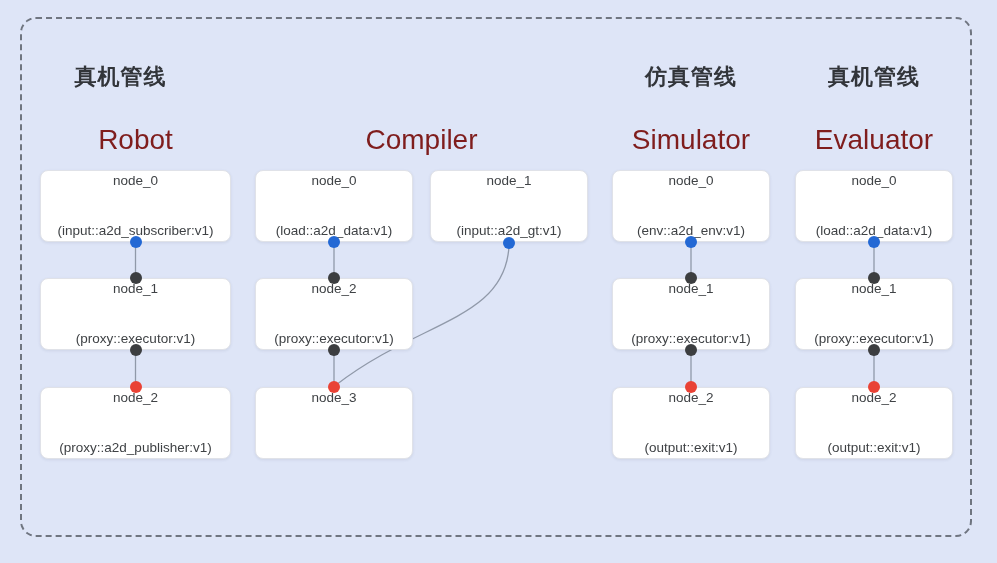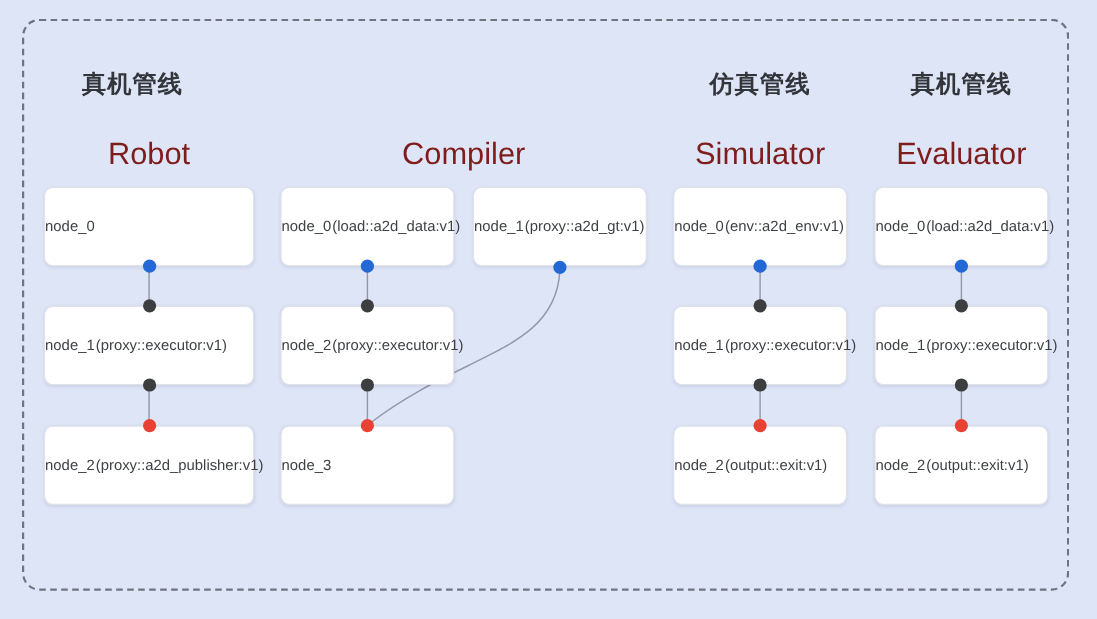--- a/index.html
+++ b/index.html
@@ -17,21 +17,21 @@
     position:absolute; text-align:center; font-size:22px; font-weight:bold;
     color:#32353a; letter-spacing:1px;
   }
   .pipe-sub {
     position:absolute; text-align:center; font-size:28px; color:#7f1d1d;
   }
   .node {
     position:absolute; box-sizing:border-box; z-index:2;
     background:#ffffff; border:1px solid #e0e2e8; border-radius:8px;
     box-shadow:0 1px 3px rgba(60,70,100,0.10);
-    display:flex; flex-direction:row; align-items:center; justify-content:flex-start;
+    display:flex; flex-direction:column; align-items:center; justify-content:space-between;
     gap:1px;
   }
   .node .nm, .node .sp {
     font-size:13.5px; line-height:20px; color:#3f4245; white-space:nowrap;
   }
   .dot {
     position:absolute; width:12px; height:12px; border-radius:50%; z-index:3;
   }
   .dot.blue { background:#2368d4; }
   .dot.dark { background:#3c3e40; }
@@ -68,37 +68,38 @@
   <div class="pipe-sub" style="left:255px; top:124px; width:333px;">Compiler</div>
 
   <div class="pipe-title" style="left:612px; top:62px; width:158px;">仿真管线</div>
   <div class="pipe-sub" style="left:612px; top:124px; width:158px;">Simulator</div>
 
   <div class="pipe-title" style="left:795px; top:62px; width:158px;">真机管线</div>
   <div class="pipe-sub" style="left:795px; top:124px; width:158px;">Evaluator</div>
 
   <div class="node" style="left:40px; top:170px; width:191px; height:72px;">
     <span class="nm">node_0</span>
+    <span class="sp">(input::a2d_subscriber:v1)</span>
   </div>
   <div class="node" style="left:40px; top:278px; width:191px; height:72px;">
     <span class="nm">node_1</span>
     <span class="sp">(proxy::executor:v1)</span>
   </div>
   <div class="node" style="left:40px; top:387px; width:191px; height:72px;">
     <span class="nm">node_2</span>
     <span class="sp">(proxy::a2d_publisher:v1)</span>
   </div>
 
   <div class="node" style="left:255px; top:170px; width:158px; height:72px;">
     <span class="nm">node_0</span>
     <span class="sp">(load::a2d_data:v1)</span>
   </div>
   <div class="node" style="left:430px; top:170px; width:158px; height:72px;">
     <span class="nm">node_1</span>
-    <span class="sp">(proxy::a2d_gt:v1)</span>
+    <span class="sp">(input::a2d_gt:v1)</span>
   </div>
   <div class="node" style="left:255px; top:278px; width:158px; height:72px;">
     <span class="nm">node_2</span>
     <span class="sp">(proxy::executor:v1)</span>
   </div>
   <div class="node" style="left:255px; top:387px; width:158px; height:72px;">
     <span class="nm">node_3</span>
   </div>
 
   <div class="node" style="left:612px; top:170px; width:158px; height:72px;">

